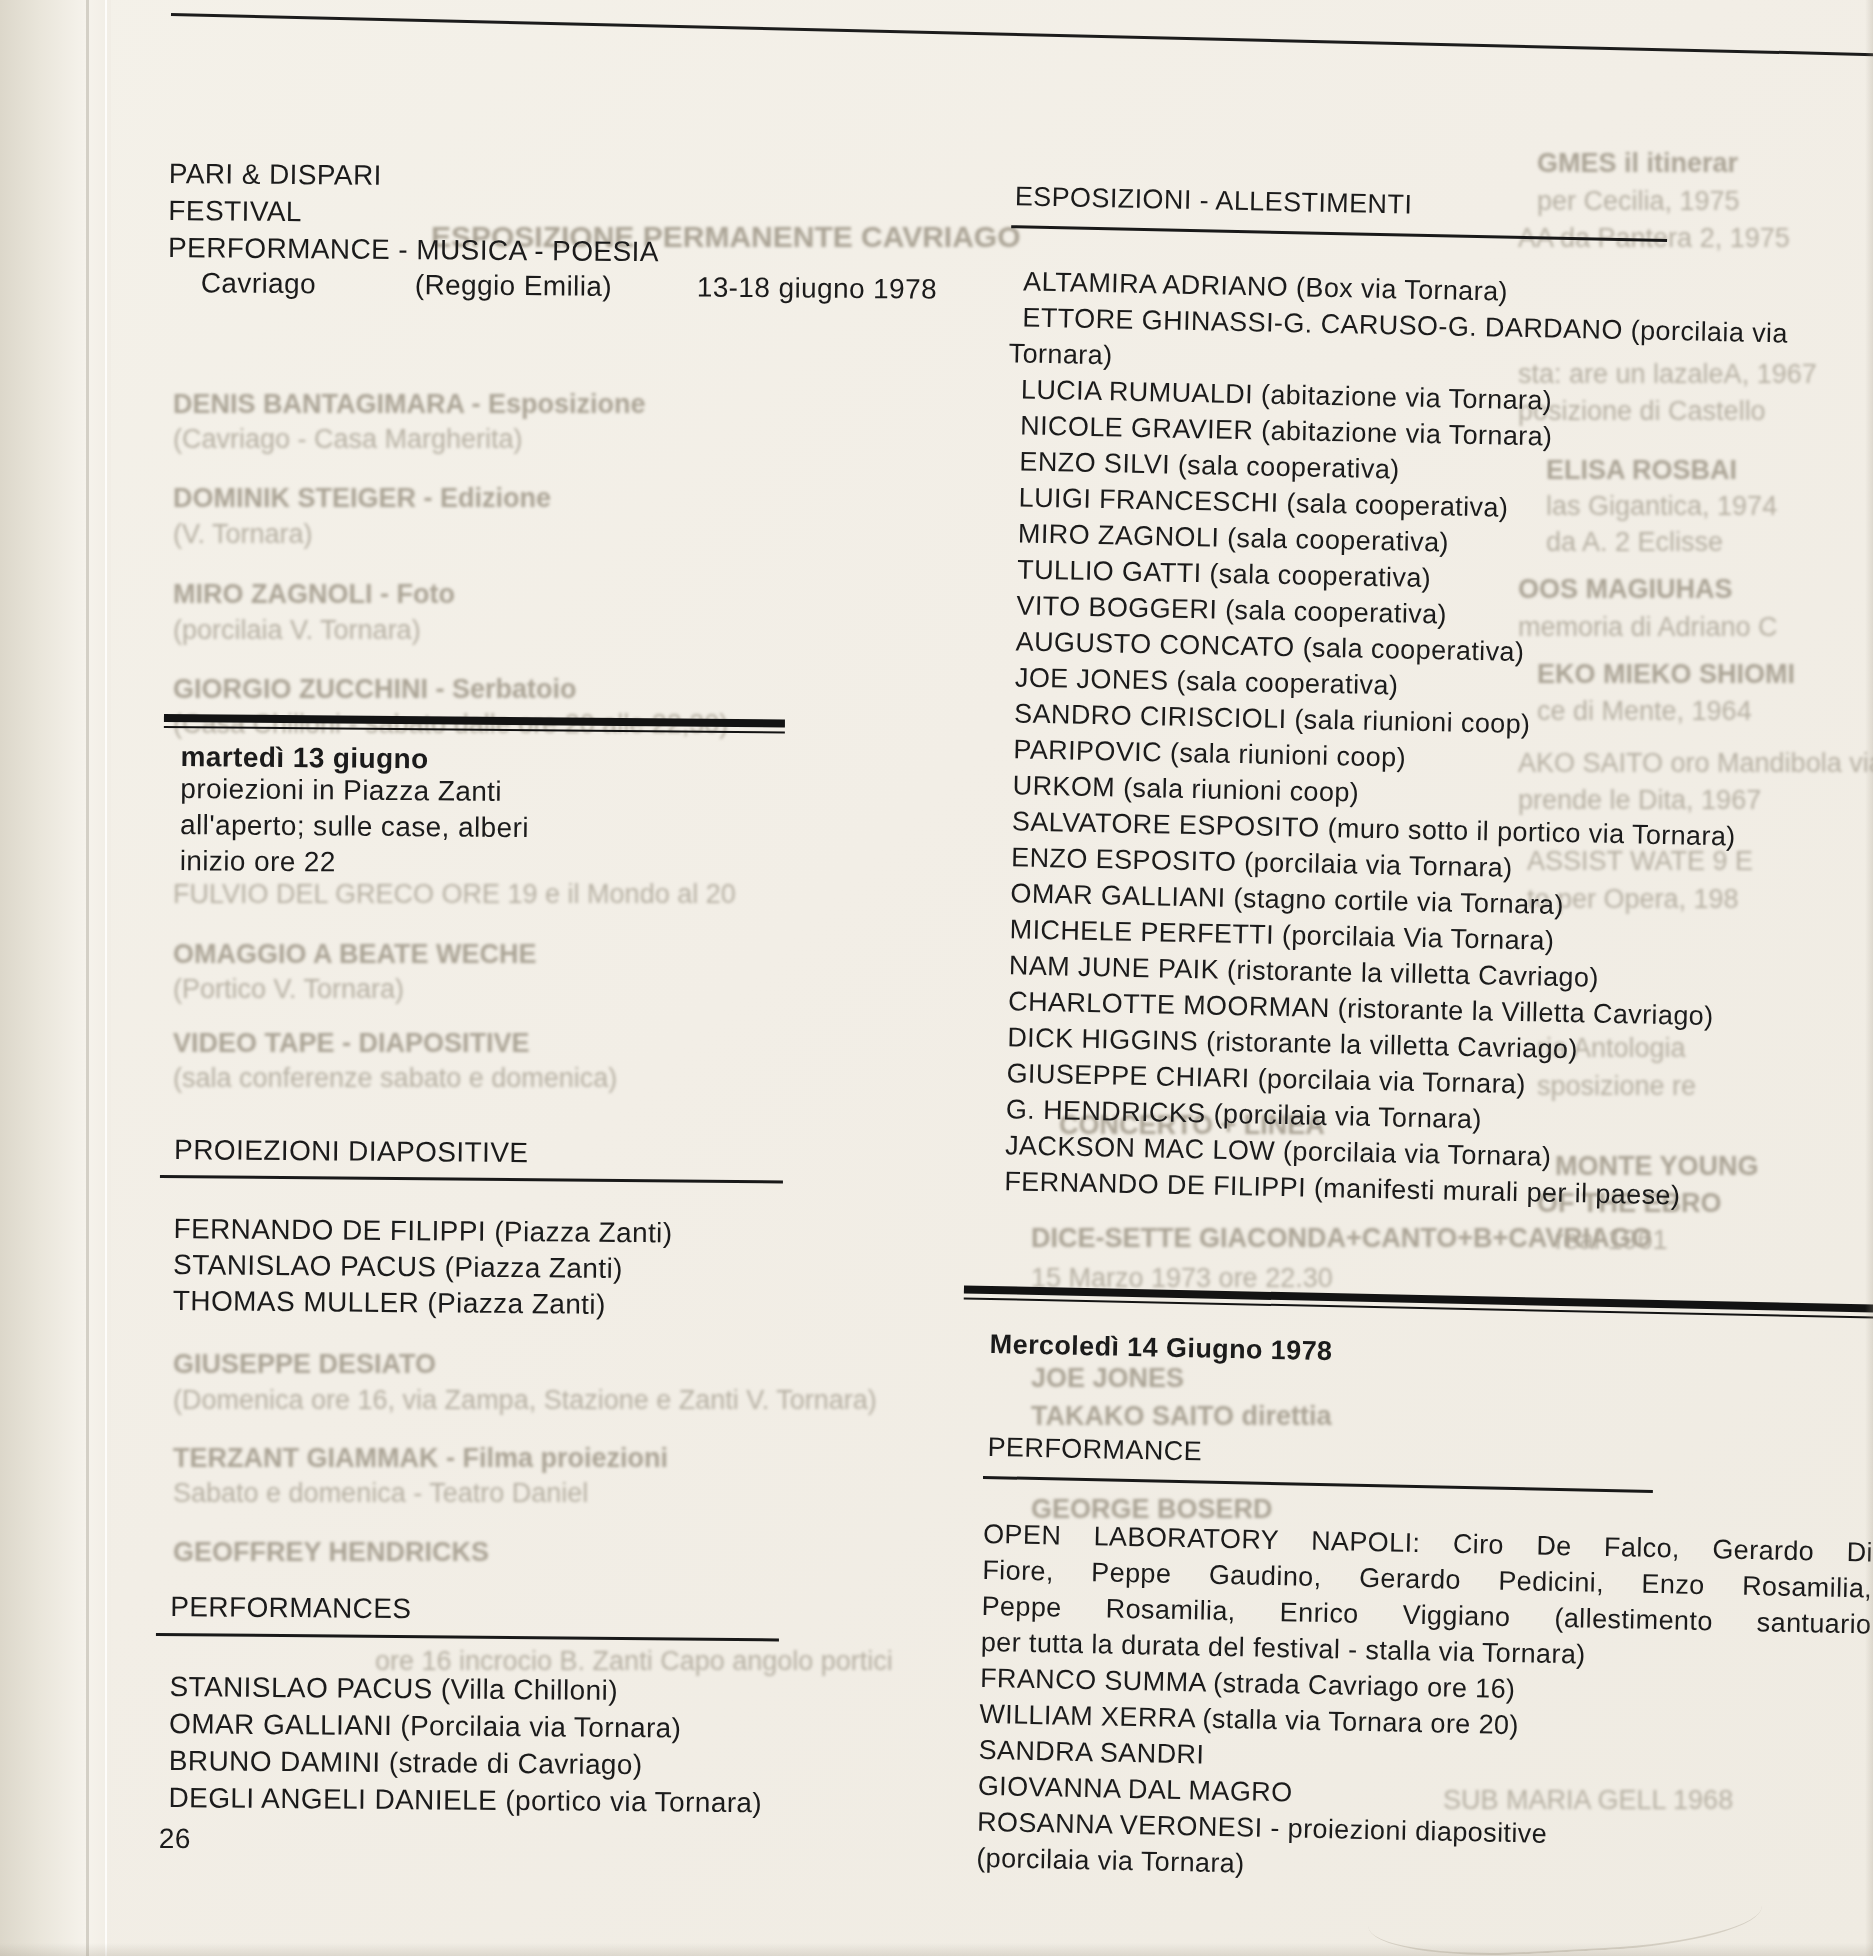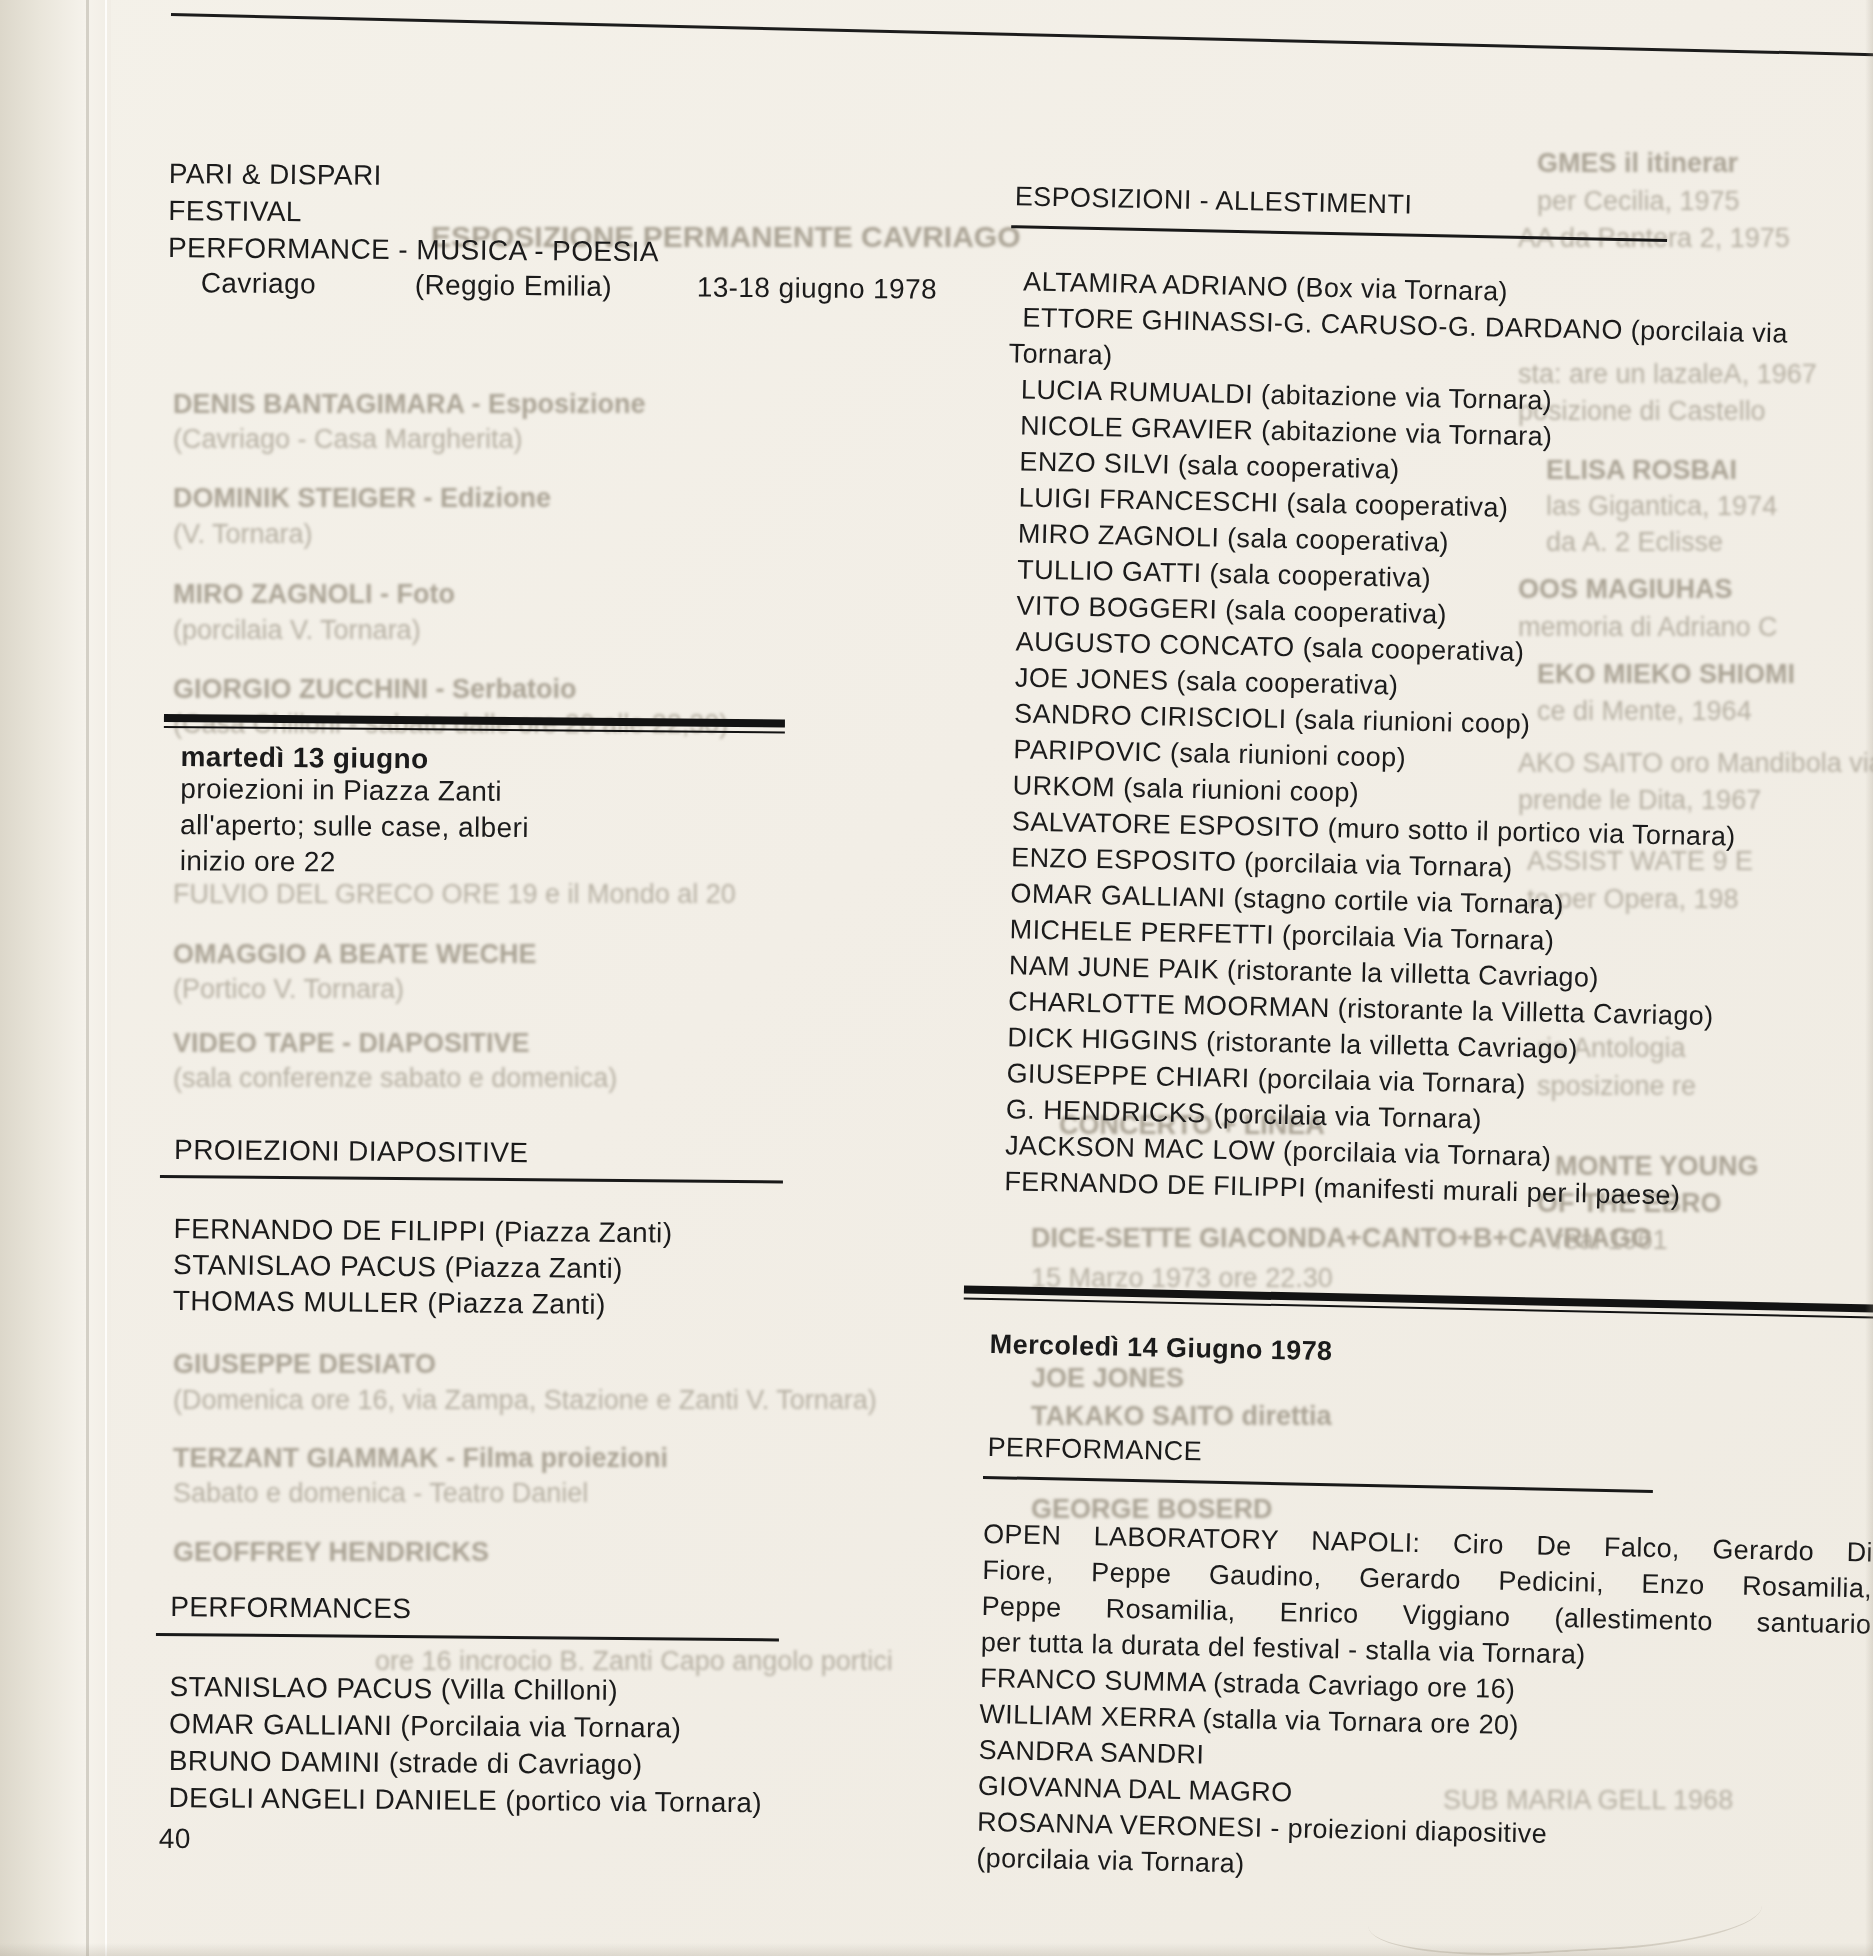--- a/index.html
+++ b/index.html
@@ -139,21 +139,21 @@
 
   <div class="abs" style="left:14px;top:1450px">PERFORMANCES</div>
   <div class="hrule" style="left:0;top:1492px;width:623px"></div>
   <div class="abs" style="left:14px;top:1527px;line-height:37px">
     <div>STANISLAO PACUS (Villa Chilloni)</div>
     <div>OMAR GALLIANI (Porcilaia via Tornara)</div>
     <div>BRUNO DAMINI (strade di Cavriago)</div>
     <div>DEGLI ANGELI DANIELE (portico via Tornara)</div>
   </div>
 
-  <div class="abs" style="left:4.7px;top:1682px">40</div>
+  <div class="abs" style="left:4.7px;top:1682px">26</div>
 </div>
 
 <div class="col col-right">
 
   <div class="abs" style="left:14px;top:40px">ESPOSIZIONI - ALLESTIMENTI</div>
   <div class="hrule" style="left:11.2px;top:84px;width:656px"></div>
 
   <div class="esplist">
     <div>ALTAMIRA ADRIANO (Box via Tornara)</div>
     <div>ETTORE GHINASSI-G. CARUSO-G. DARDANO (porcilaia via</div>

